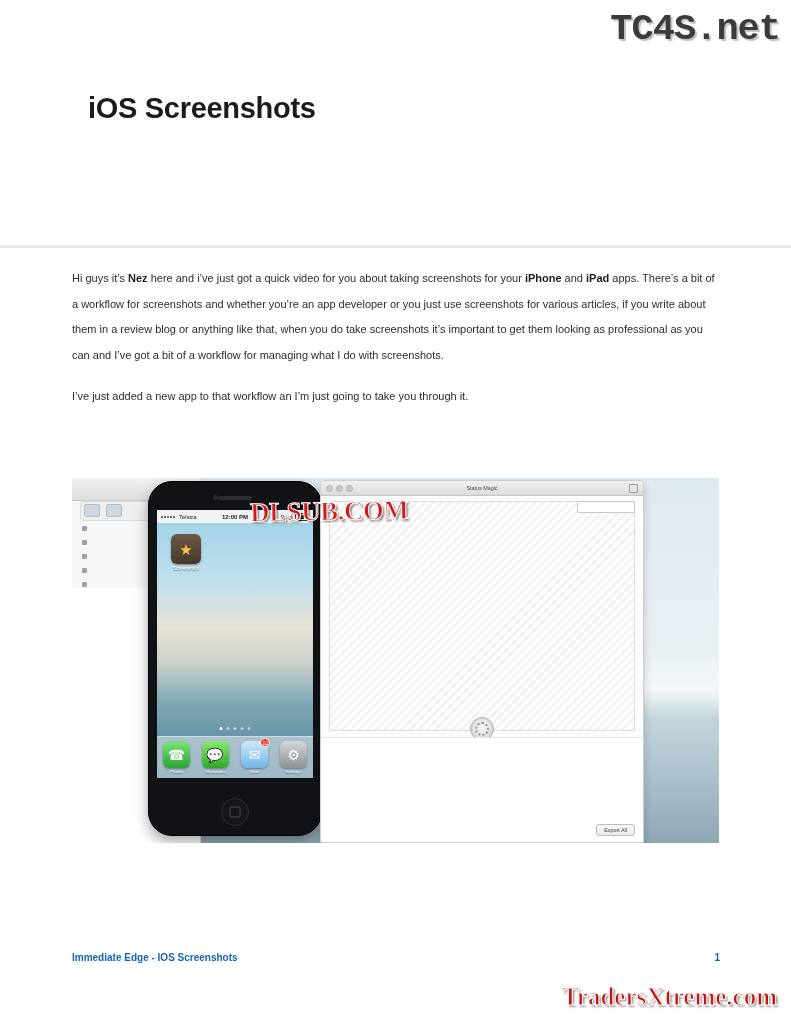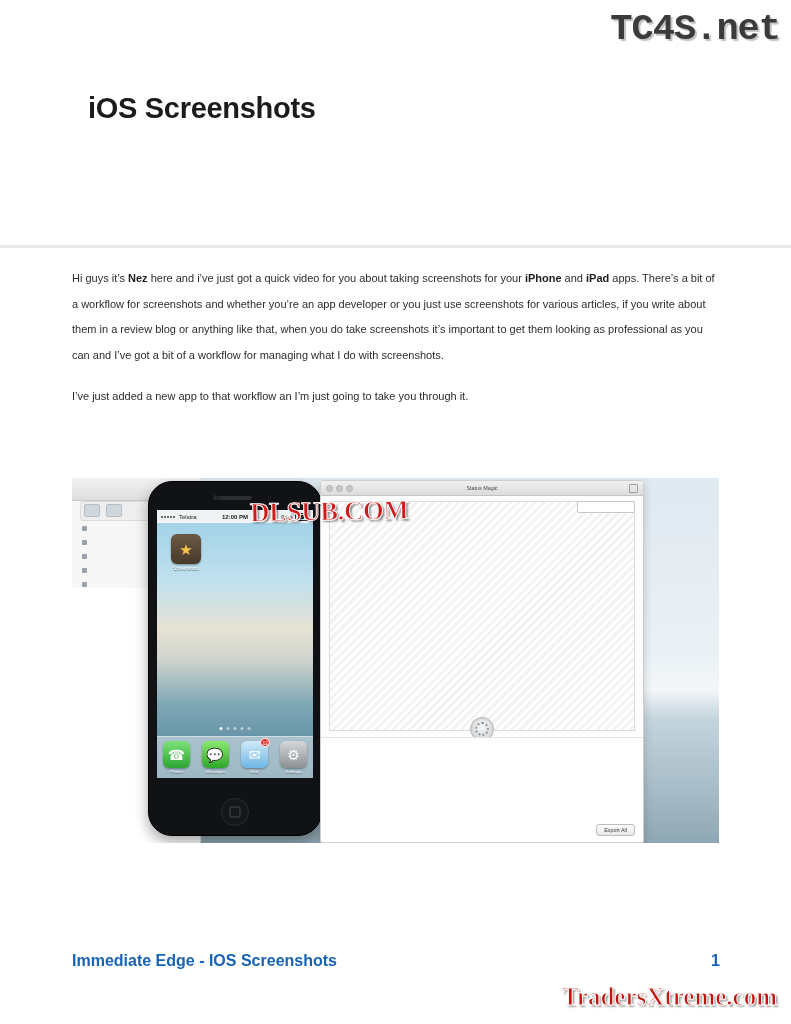--- a/index.html
+++ b/index.html
@@ -452,21 +452,21 @@
     user-select: none;
     z-index: 5;
   }
 
   
   .footer {
     position: absolute;
     left: 72px;
     top: 952px;
     width: 648px;
-    font-size: 16px;
+    font-size: 10px;
     font-weight: bold;
     color: #1763b6;
     display: flex;
     justify-content: space-between;
   }
   .footer .pg { color: #1763b6; }
 
   .wm-bottom {
     position: absolute;
     right: 14px;

